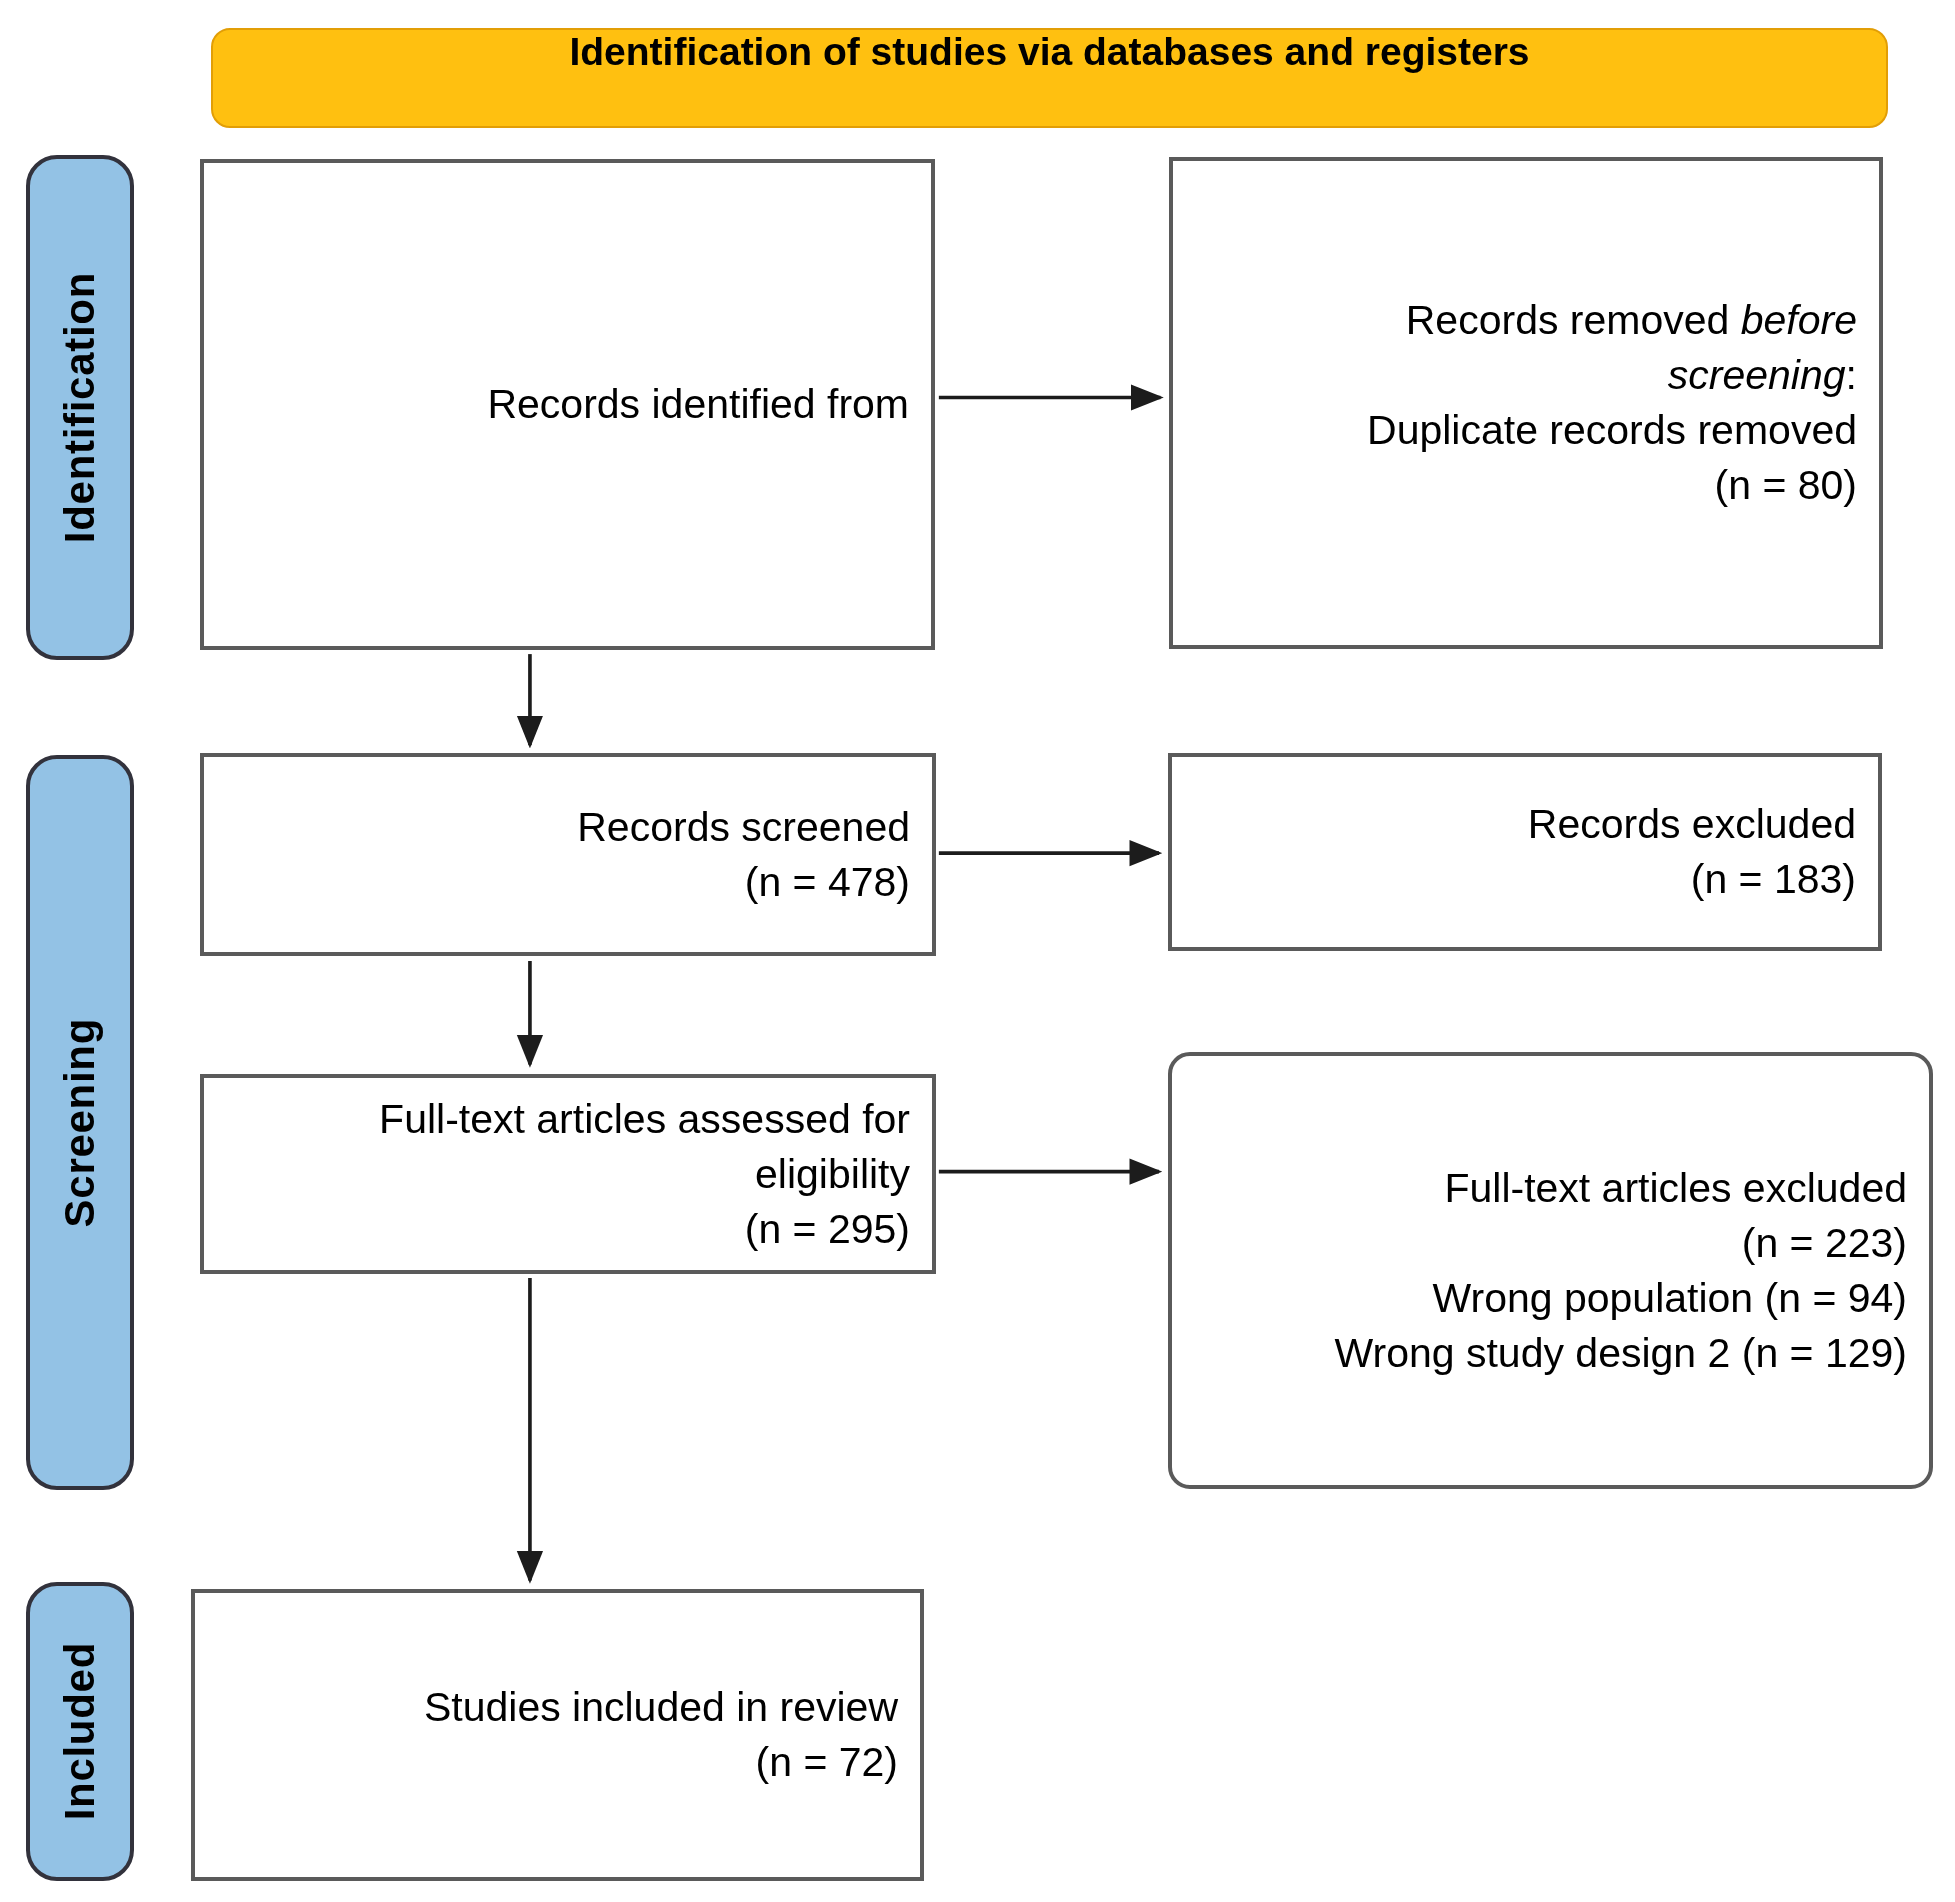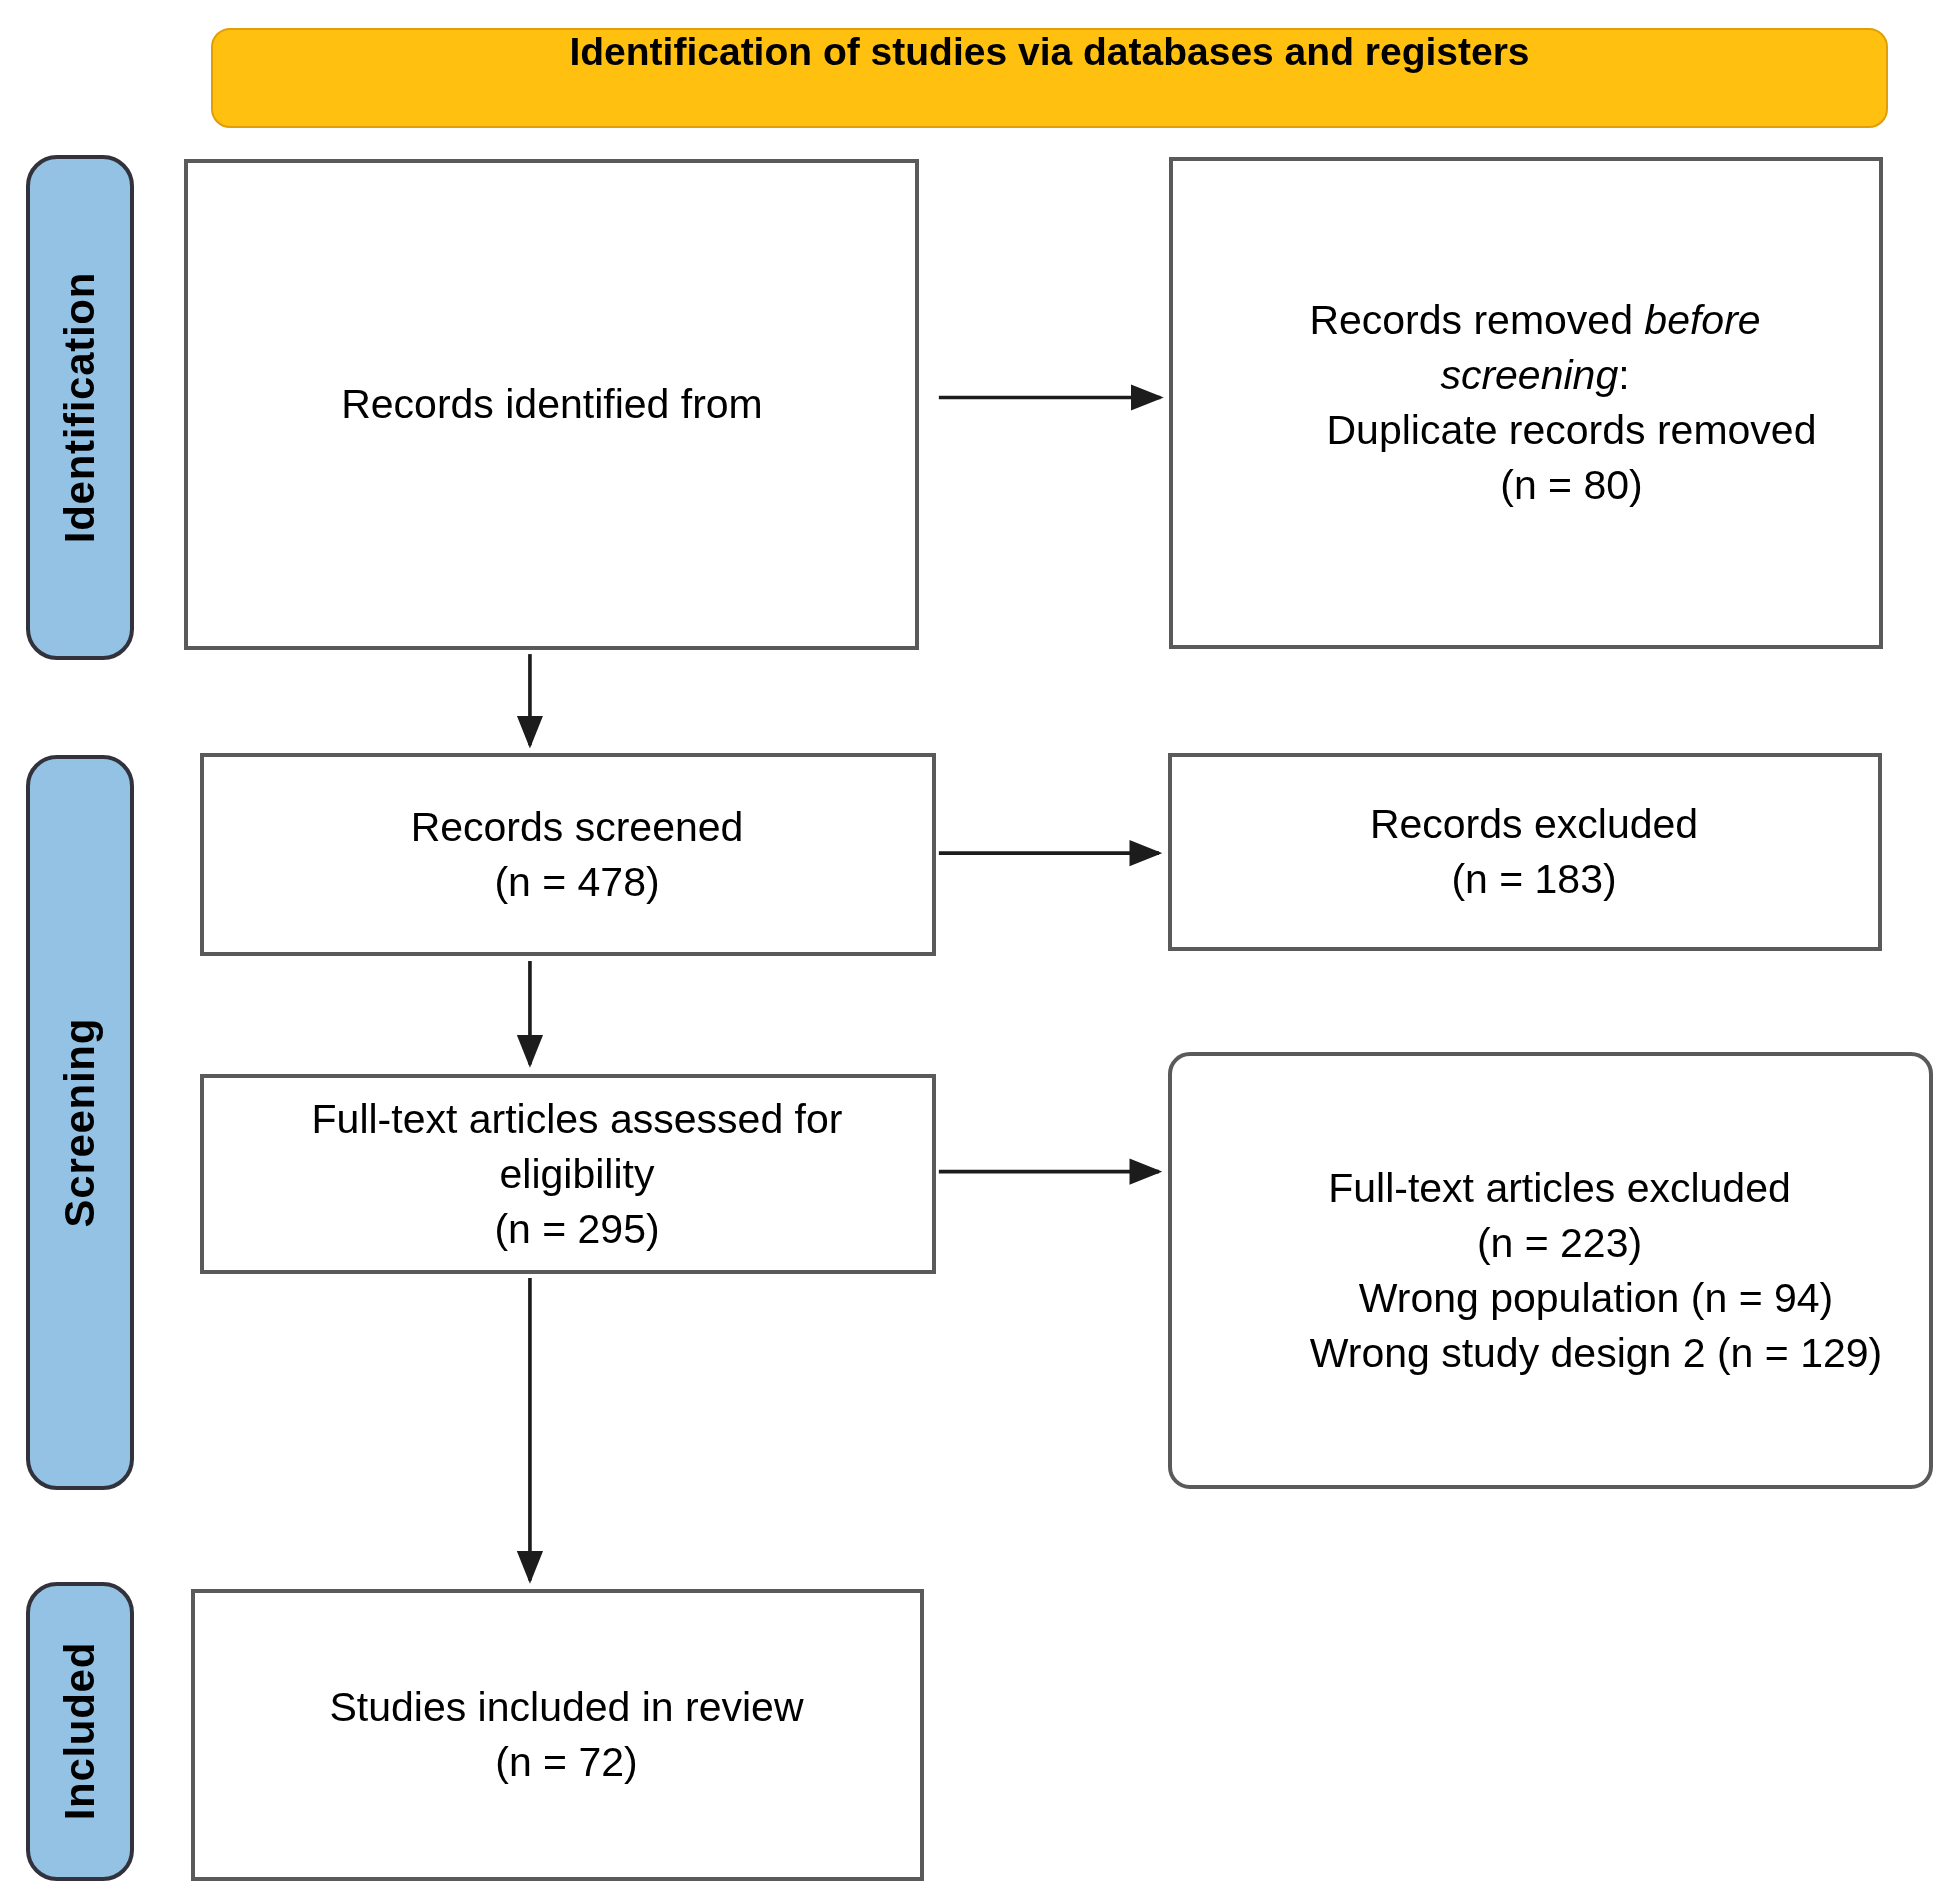--- a/index.html
+++ b/index.html
@@ -46,29 +46,29 @@
   .stage-screening      { top: 755px; height: 735px; }
   .stage-included       { top: 1582px; height: 299px; }
 
   
   .fbox {
     position: absolute;
     background: #ffffff;
     border: 4.4px solid #5A5A5A;
     box-sizing: border-box;
     display: flex; flex-direction: column;
-    justify-content: center; align-items: center;
+    justify-content: center; align-items: flex-end;
     padding: 14.6px 22px 14.6px 40px;
     font-size: 41px; line-height: 55px;
   }
   .fbox .line { display: block; }
   .fbox .indent { margin-left: 73px; }
   .fbox em { font-style: italic; }
 
-  .box-records-identified { left: 184px;  top: 159px;  width: 735px; height: 491px; padding-left: 23px; }
+  .box-records-identified { left: 200px;  top: 159px;  width: 735px; height: 491px; padding-left: 23px; }
   .box-records-removed    { left: 1169px; top: 157px;  width: 714px;  height: 492px; }
   .box-records-screened   { left: 200px;  top: 753px; width: 736px; height: 203px; }
   .box-records-excluded   { left: 1168px; top: 753px; width: 714px;  height: 198px; }
   .box-fulltext-assessed  { left: 200px;  top: 1074px; width: 736px; height: 200px; }
   .box-fulltext-excluded  { left: 1168px; top: 1052px; width: 765px; height: 437px; border-radius: 22px; }
   .box-studies-included   { left: 191px;  top: 1589px; width: 733px; height: 292px; }
 
   
   .arrows {
     position: absolute; left: 0; top: 0;

